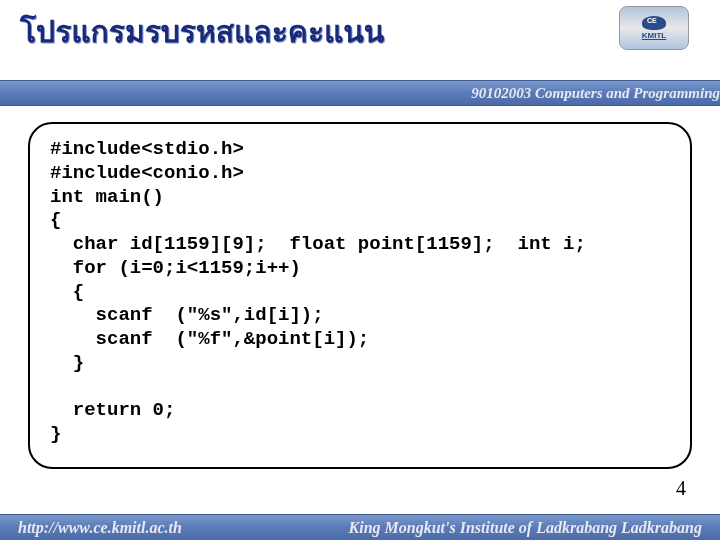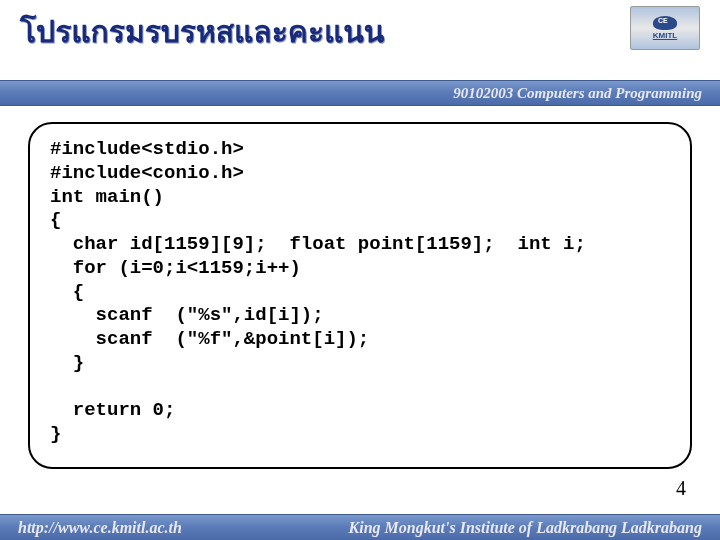--- a/index.html
+++ b/index.html
@@ -19,27 +19,27 @@
   .title {
     font-family: "Tahoma", "Segoe UI", sans-serif;
     font-size: 30px;
     font-weight: bold;
     color: #1a2a7a;
     text-shadow: 1px 1px 0 #8899cc;
     letter-spacing: 0px;
   }
   .logo {
     position: absolute;
-    right: 20px;
+    right: 31px;
     top: 6px;
     width: 70px;
     height: 44px;
     background: linear-gradient(180deg, #b0c4de 0%, #e8e8e8 50%, #b0c4de 100%);
     border: 1px solid #999;
-    border-radius: 2px;
+    border-radius: 8px;
     display: flex;
     flex-direction: column;
     align-items: center;
     justify-content: center;
   }
   .logo-top {
     width: 24px;
     height: 14px;
     background: #2a4a8a;
     border-radius: 50% 50% 40% 40%;
@@ -62,21 +62,20 @@
     text-decoration: underline;
   }
   .subheader {
     height: 26px;
     background: linear-gradient(180deg, #7a99cc 0%, #5a7ab8 50%, #4a6aa8 100%);
     border-top: 1px solid #405a90;
     border-bottom: 1px solid #405a90;
     display: flex;
     align-items: center;
     justify-content: flex-end;
-    padding-right: 18px;
   }
   .subheader-text {
     color: #e8e8f0;
     font-family: Georgia, "Times New Roman", serif;
     font-style: italic;
     font-size: 15px;
     font-weight: bold;
   }
   .content {
     padding: 16px 28px 0 28px;

